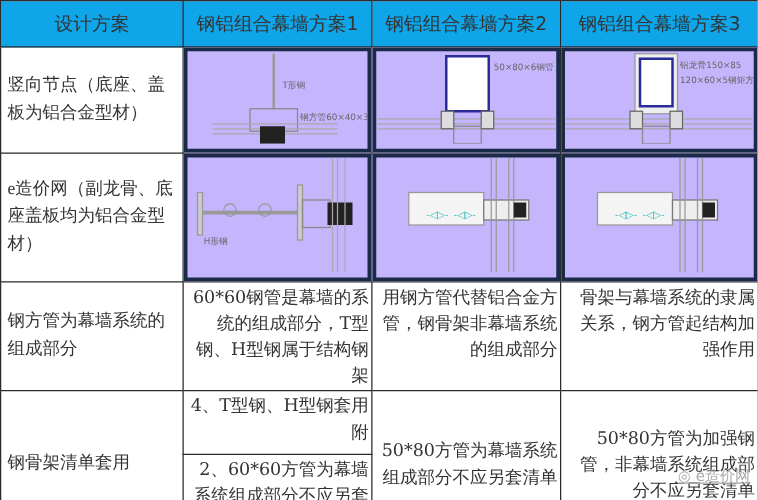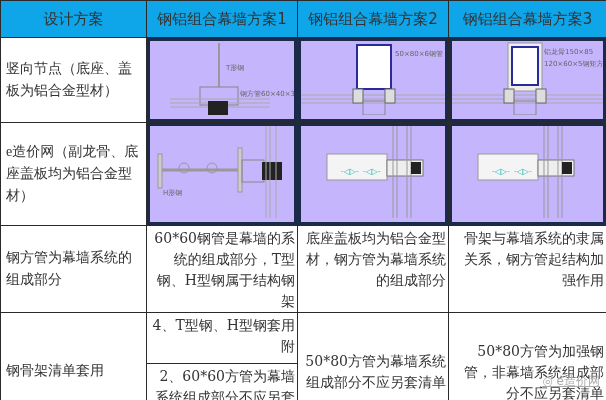--- a/index.html
+++ b/index.html
@@ -135,21 +135,21 @@
               <line x1="110" y1="0" x2="110" y2="92" stroke="#999"></line>
           <rect x="110" y="36" width="10" height="12" fill="#222"></rect>
         </svg>
       </div>
     </td>
   </tr>
 
   <tr class="r3">
     <td class="label">钢方管为幕墙系统的组成部分</td>
     <td class="text">60*60钢管是幕墙的系统的组成部分，T型钢、H型钢属于结构钢架</td>
-    <td class="text">底座盖板均为铝合金型材，钢方管为幕墙系统的组成部分</td>
+    <td class="text">用钢方管代替铝合金方管，钢骨架非幕墙系统的组成部分</td>
     <td class="text">骨架与幕墙系统的隶属关系，钢方管起结构加强作用</td>
   </tr>
 
   <tr class="r4a">
     <td class="label" rowspan="2">钢骨架清单套用</td>
     <td class="text">4、T型钢、H型钢套用附</td>
     <td class="text" rowspan="2" style="vertical-align:middle">50*80方管为幕墙系统组成部分不应另套清单</td>
     <td class="text" rowspan="2" style="vertical-align:middle;position:relative">
       <span>50*80方管为加强钢管，非幕墙系统组成部分不应另套清单</span>
     </td>

